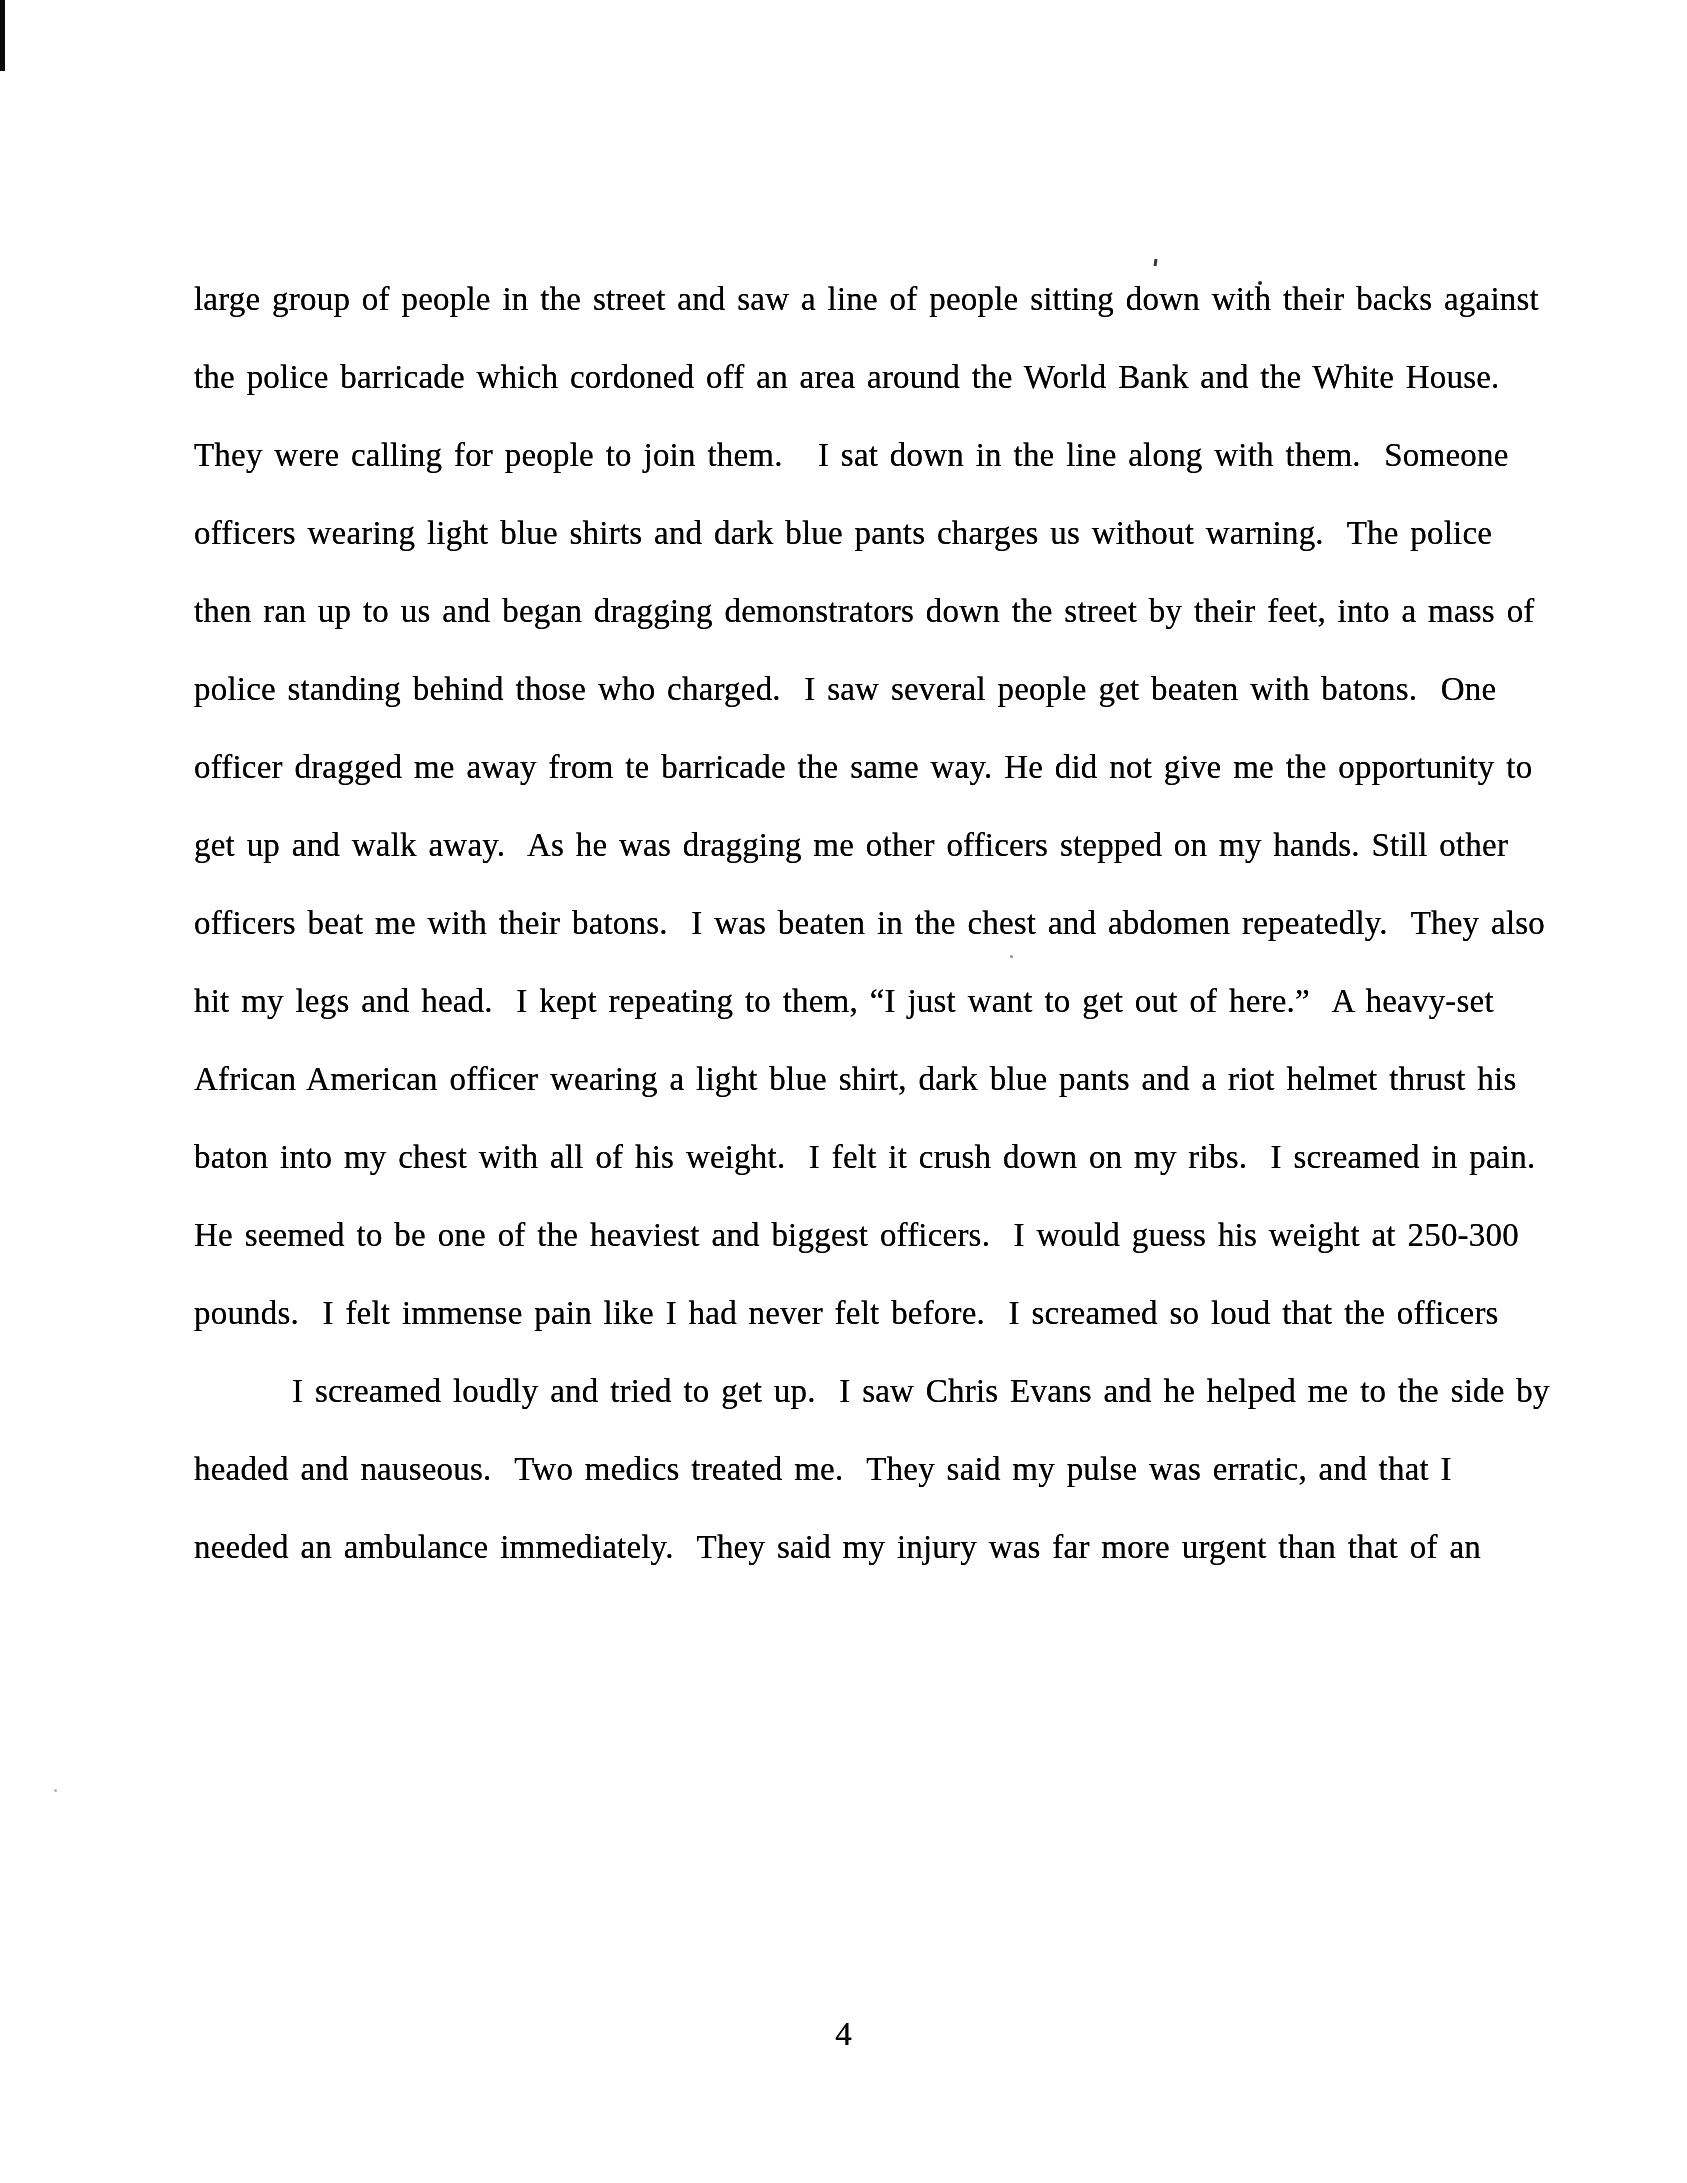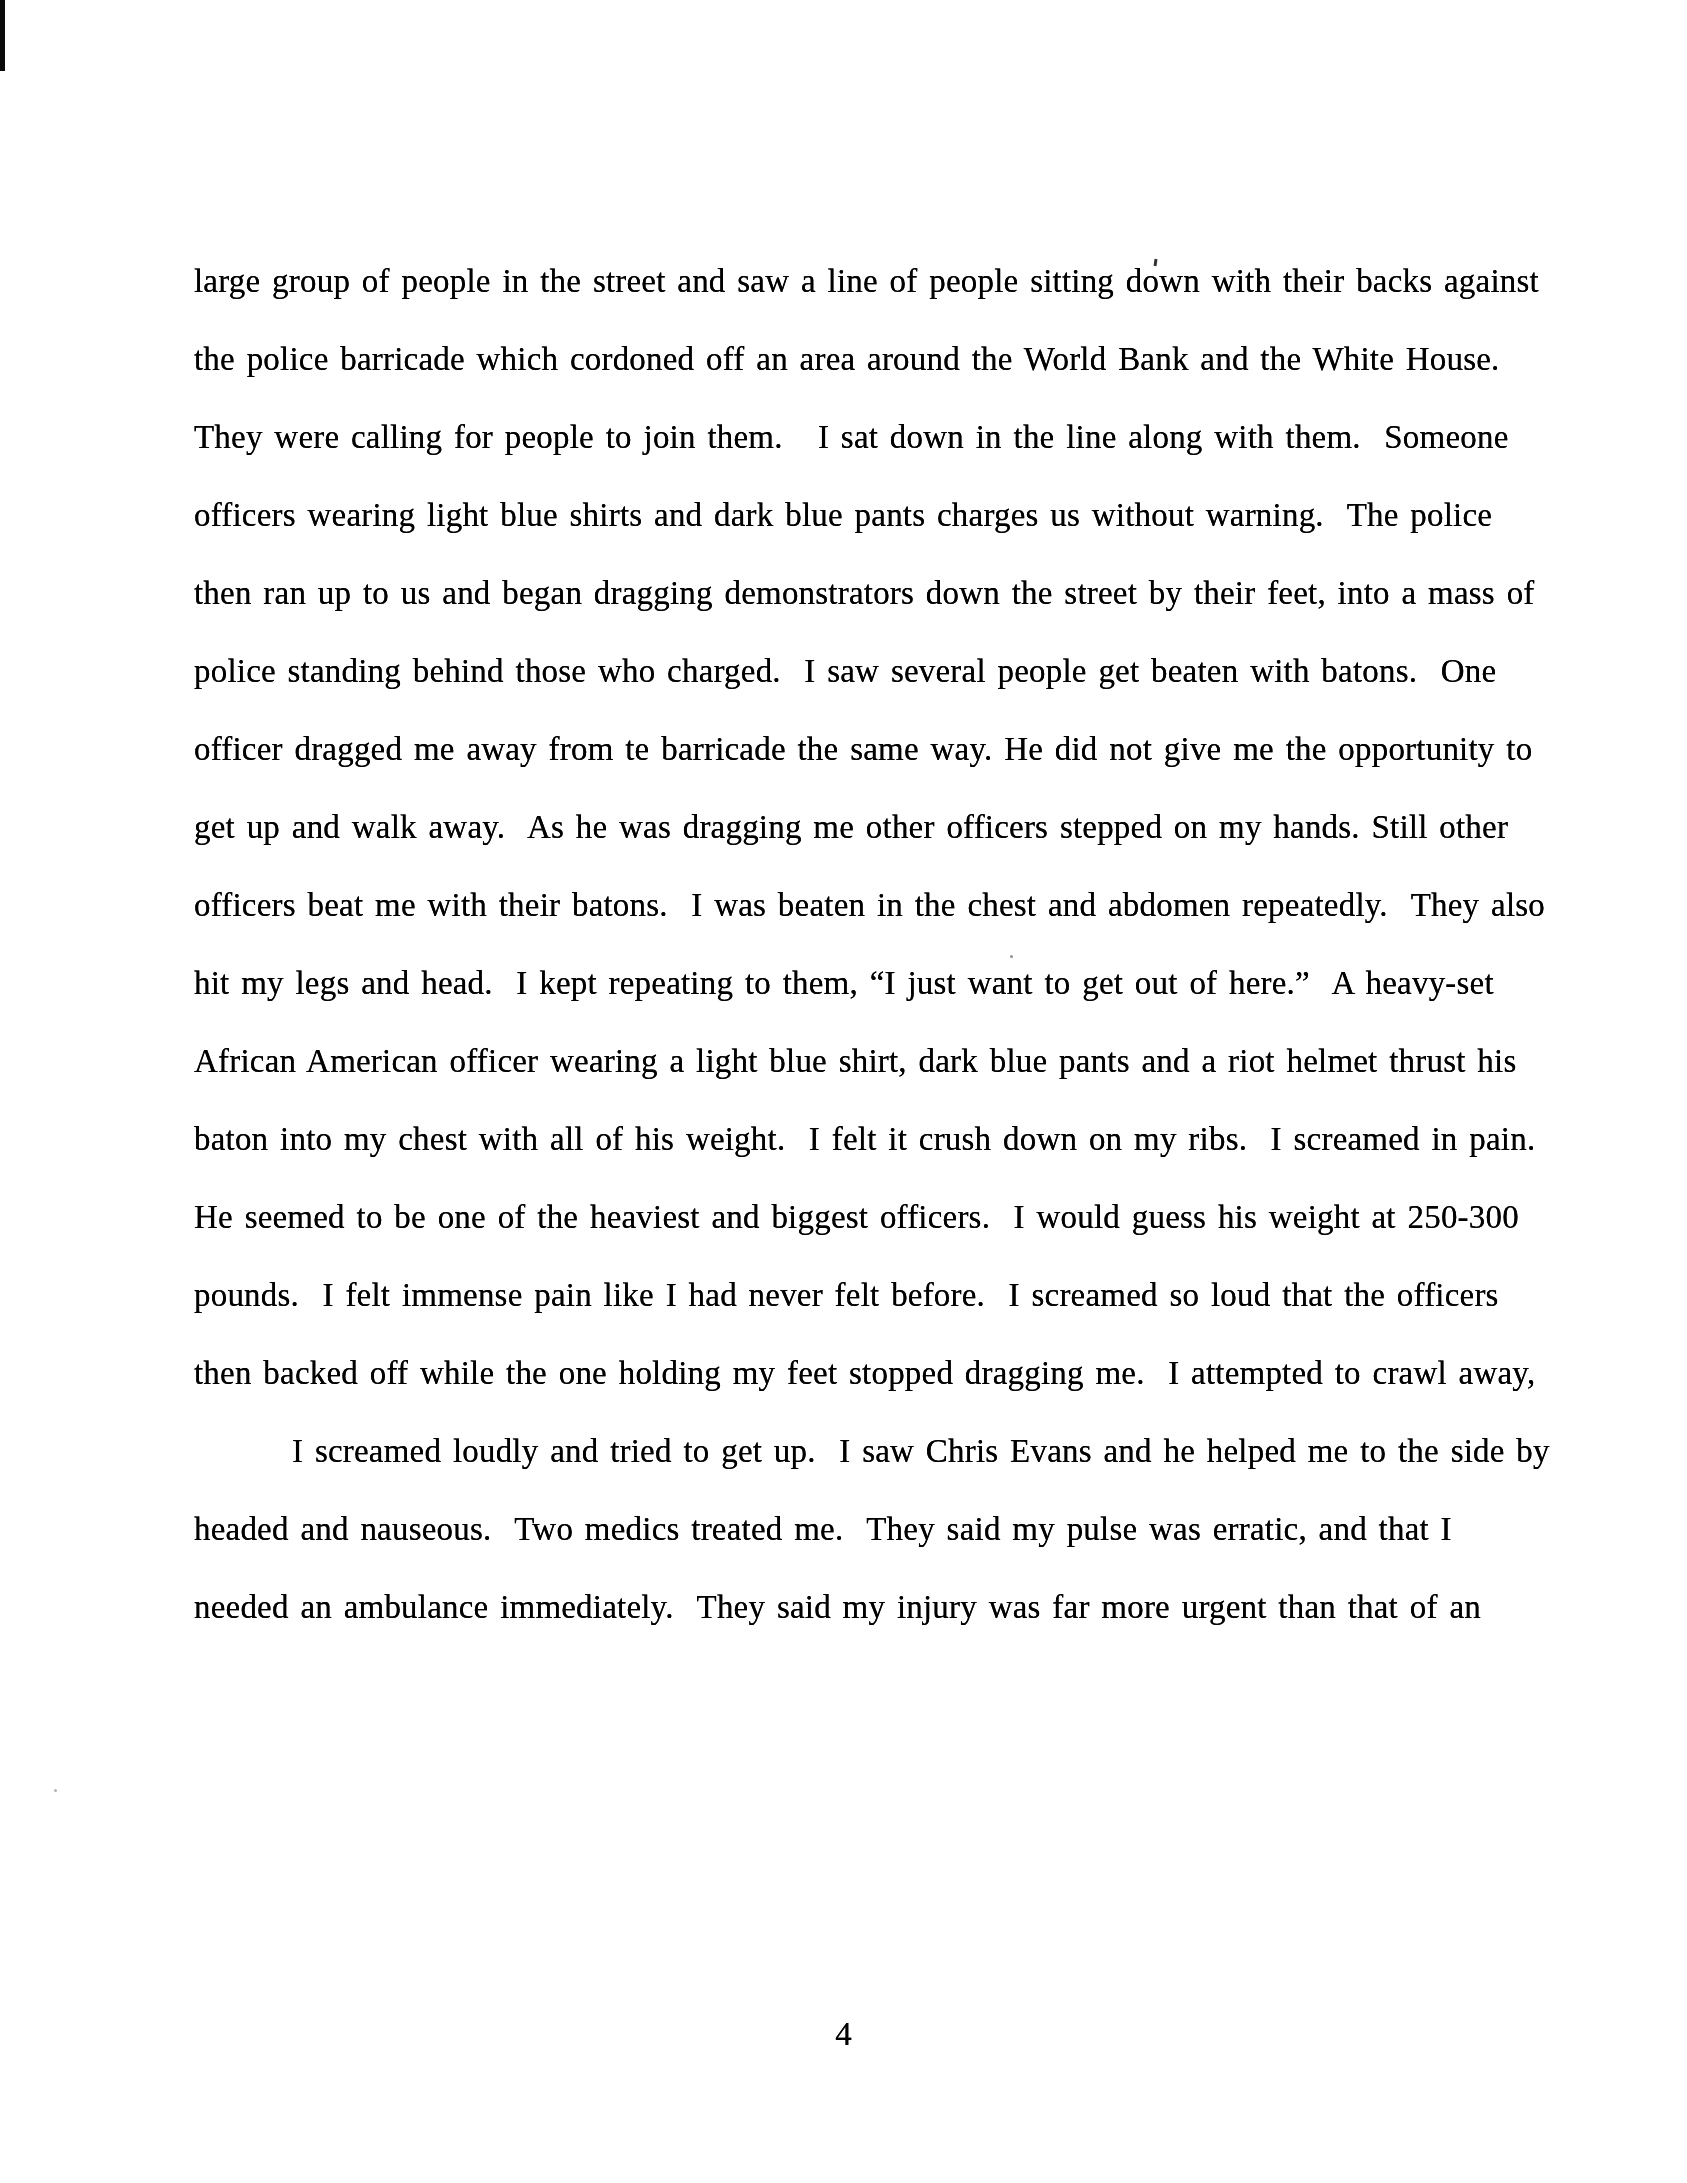--- a/index.html
+++ b/index.html
@@ -18,21 +18,21 @@
   }
   .page {
     position: absolute;
     inset: 0;
     background: #ffffff;
   }
   
   .text-block {
     position: absolute;
     left: 194px;
-    top: 242px;
+    top: 260px;
     width: 1389px;
   }
   .line {
     font-size: 33px;
     line-height: 78px;
     white-space: pre;
     word-spacing: 3.3px;
     letter-spacing: 0.2px;
     text-shadow: 0 0 0.4px rgba(0,0,0,0.9);
   }
@@ -117,21 +117,20 @@
       <div class="line">then ran up to us and began dragging demonstrators down the street by their feet, into a mass of</div>
       <div class="line">police standing behind those who charged.  I saw several people get beaten with batons.  One</div>
       <div class="line">officer dragged me away from te barricade the same way. He did not give me the opportunity to</div>
       <div class="line">get up and walk away.  As he was dragging me other officers stepped on my hands. Still other</div>
       <div class="line">officers beat me with their batons.  I was beaten in the chest and abdomen repeatedly.  They also</div>
       <div class="line">hit my legs and head.  I kept repeating to them, “I just want to get out of here.”  A heavy-set</div>
       <div class="line">African American officer wearing a light blue shirt, dark blue pants and a riot helmet thrust his</div>
       <div class="line">baton into my chest with all of his weight.  I felt it crush down on my ribs.  I screamed in pain.</div>
       <div class="line">He seemed to be one of the heaviest and biggest officers.  I would guess his weight at 250-300</div>
       <div class="line">pounds.  I felt immense pain like I had never felt before.  I screamed so loud that the officers</div>
-      <div class="line">then backed off while the one holding my feet stopped dragging me.  I attempted to crawl away,</div>
       <div class="line indent">I screamed loudly and tried to get up.  I saw Chris Evans and he helped me to the side by</div>
       <div class="line">headed and nauseous.  Two medics treated me.  They said my pulse was erratic, and that I</div>
       <div class="line">needed an ambulance immediately.  They said my injury was far more urgent than that of an</div>
     </div>
 
   <div class="page-number">4</div>
 
 </div>
 
 

